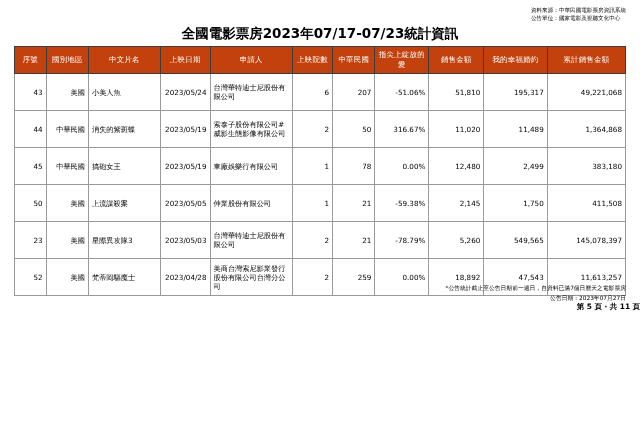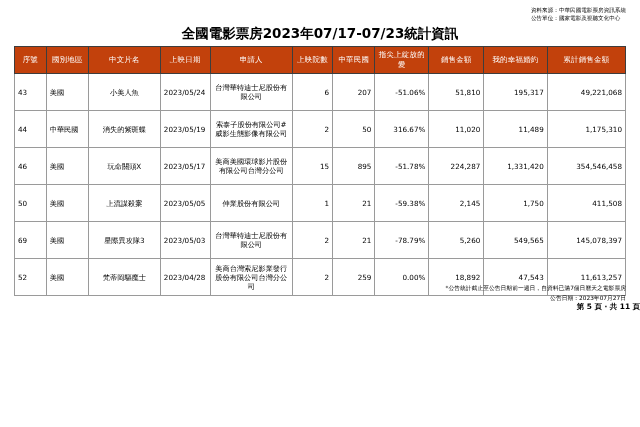--- a/index.html
+++ b/index.html
@@ -55,22 +55,22 @@
     vertical-align: middle;
     letter-spacing: 0.3px;
   }
   table.main td {
     border: 0.5px solid #9a9a9a;
     padding: 2px 3px;
     vertical-align: middle;
     line-height: 1.25;
     height: 32px;
   }
-  td.c { text-align: left; }
-  td.l { text-align: center; }
+  td.c { text-align: right; }
+  td.l { text-align: left; }
   td.r { text-align: right; }
   .footer-note {
     position: absolute;
     right: 14px;
     bottom: 17px;
     font-size: 5.8px;
     text-align: right;
     line-height: 1.6;
   }
   .page-num {
@@ -142,50 +142,50 @@
         <td class="c">44</td>
         <td class="c">中華民國</td>
         <td class="l">消失的紫斑蝶</td>
         <td class="c">2023/05/19</td>
         <td class="l">索泰子股份有限公司#威影生態影像有限公司</td>
         <td class="r">2</td>
         <td class="r">50</td>
         <td class="r">316.67%</td>
         <td class="r">11,020</td>
         <td class="r">11,489</td>
-        <td class="r">1,175,310</td>
-      </tr>
-      <tr>
-        <td class="c">46</td>
-        <td class="c">美國</td>
-        <td class="l">玩命關頭X</td>
-        <td class="c">2023/05/17</td>
-        <td class="l">美商美國環球影片股份有限公司台灣分公司</td>
-        <td class="r">15</td>
-        <td class="r">895</td>
-        <td class="r">-51.78%</td>
-        <td class="r">224,287</td>
-        <td class="r">1,331,420</td>
-        <td class="r">354,546,458</td>
+        <td class="r">1,364,868</td>
+      </tr>
+      <tr>
+        <td class="c">45</td>
+        <td class="c">中華民國</td>
+        <td class="l">搞砲女王</td>
+        <td class="c">2023/05/19</td>
+        <td class="l">車廠娛樂行有限公司</td>
+        <td class="r">1</td>
+        <td class="r">78</td>
+        <td class="r">0.00%</td>
+        <td class="r">12,480</td>
+        <td class="r">2,499</td>
+        <td class="r">383,180</td>
       </tr>
       <tr>
         <td class="c">50</td>
         <td class="c">美國</td>
         <td class="l">上流謀殺案</td>
         <td class="c">2023/05/05</td>
         <td class="l">仲業股份有限公司</td>
         <td class="r">1</td>
         <td class="r">21</td>
         <td class="r">-59.38%</td>
         <td class="r">2,145</td>
         <td class="r">1,750</td>
         <td class="r">411,508</td>
       </tr>
       <tr>
-        <td class="c">69</td>
+        <td class="c">23</td>
         <td class="c">美國</td>
         <td class="l">星際異攻隊3</td>
         <td class="c">2023/05/03</td>
         <td class="l">台灣華特迪士尼股份有限公司</td>
         <td class="r">2</td>
         <td class="r">21</td>
         <td class="r">-78.79%</td>
         <td class="r">5,260</td>
         <td class="r">549,565</td>
         <td class="r">145,078,397</td>

